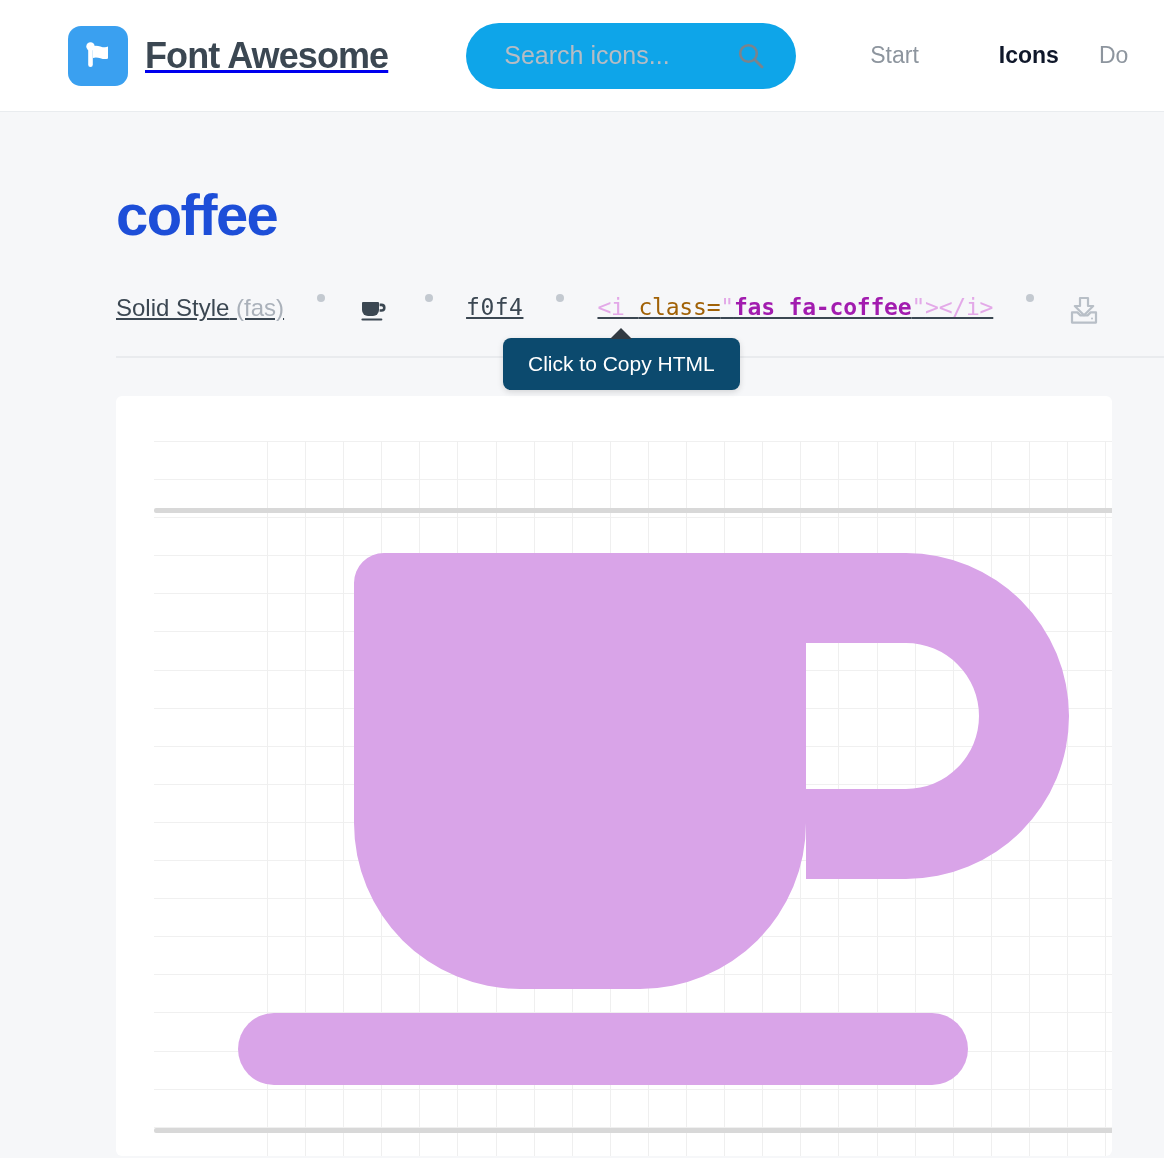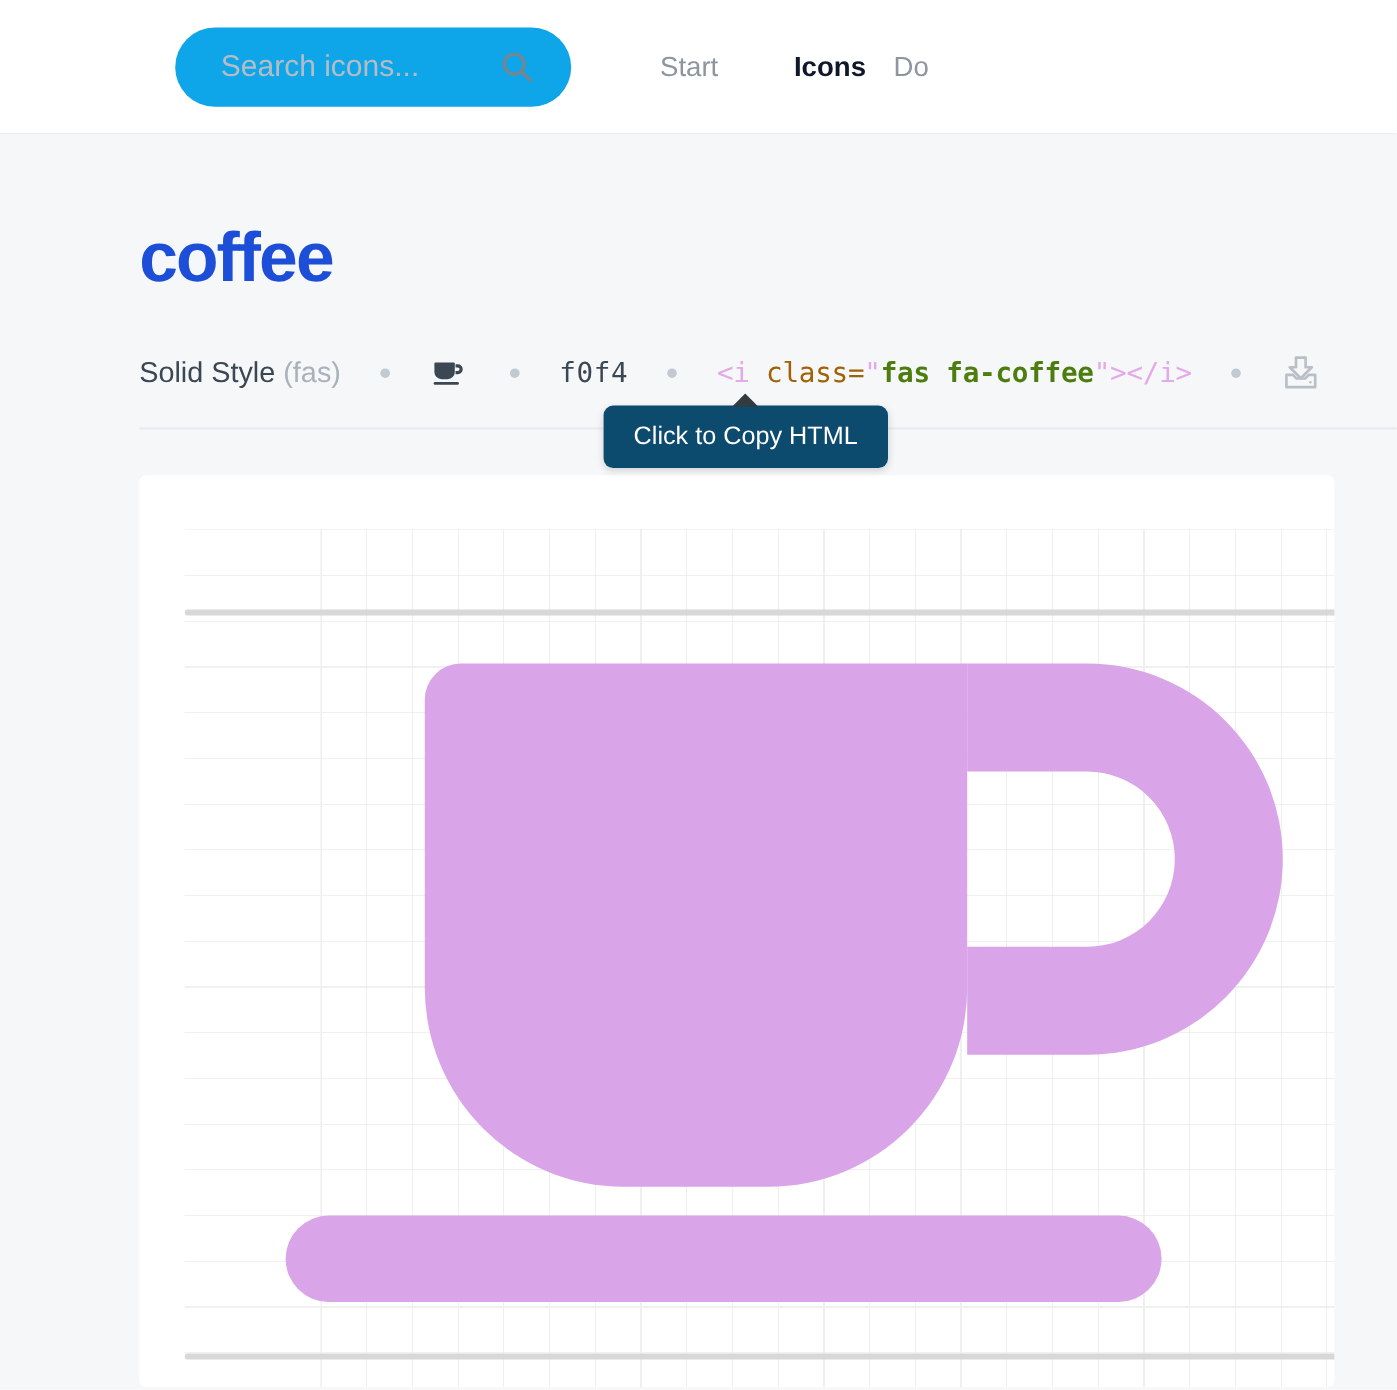--- a/index.html
+++ b/index.html
@@ -86,21 +86,21 @@
     cursor: pointer;
     display: flex;
     align-items: center;
     padding: 0;
     margin-left: 6px;
   }
 
   .main-nav {
     display: flex;
     align-items: center;
-    gap: 23px;
+    gap: 40px;
     margin-left: 74px;
     flex: 0 0 auto;
   }
 
   .nav-link {
     font-size: 23px;
     color: #8d959e;
     text-decoration: none;
     white-space: nowrap;
     font-weight: normal;
@@ -120,24 +120,25 @@
     font-size: 58px;
     font-weight: bold;
     letter-spacing: -1.6px;
     color: #1d4ed8;
     margin-top: 74px;
     line-height: 1;
   }
 
   .meta-row {
     display: flex;
-    align-items: center;
+    align-items: flex-start;
     margin-top: 50px;
     height: 34px;
     position: relative;
+    text-decoration: underline;
   }
 
   .meta-style {
     font-size: 24px;
     color: #3b4752;
     white-space: nowrap;
   }
   .meta-style .fas-tag { color: #aab1ba; }
 
   .sep-dot {
@@ -170,21 +171,21 @@
     font-size: 23px;
     letter-spacing: -0.2px;
     white-space: nowrap;
     cursor: pointer;
     background: transparent;
     border: none;
     padding: 0;
   }
   .snip-punct { color: #e3a9e8; }
   .snip-attr  { color: #a16207; }
-  .snip-val   { color: #4d7c0f; font-weight: bold; }
+  .snip-val   { color: #a21caf; font-weight: bold; }
 
   .download-btn {
     background: transparent;
     border: none;
     padding: 0;
     cursor: pointer;
     display: flex;
     align-items: center;
   }
 
@@ -278,20 +279,30 @@
     width: 996px;
     height: 760px;
     pointer-events: none;
   }
 </style>
 </head>
 <body>
 
 <header class="site-header">
 
+  <a class="brand" href="#">
+    <span class="brand-mark">
+      <svg width="34" height="34" viewBox="0 0 34 34" aria-hidden="true">
+        <circle cx="9.5" cy="7.5" r="4.2" fill="#ffffff"></circle>
+        <rect x="7.2" y="7" width="4.6" height="21" rx="2.3" fill="#ffffff"></rect>
+        <path d="M12 7.2 C17 5.0 22 10.0 27 7.6 L27 19.4 C22 21.8 17 16.8 12 19.0 Z" fill="#ffffff"></path>
+      </svg>
+    </span>
+    <span class="brand-name">Font Awesome</span>
+  </a>
 
   <div class="search-wrap">
     <input class="search-input" type="text" placeholder="Search icons..." style="">
     <button class="search-btn">
       <svg width="30" height="30" viewBox="0 0 30 30" aria-hidden="true">
         <circle cx="12.5" cy="12.5" r="8.3" fill="none" stroke="#7b838c" stroke-width="2.6"></circle>
         <line x1="18.6" y1="18.6" x2="26" y2="26" stroke="#7b838c" stroke-width="2.8" stroke-linecap="round"></line>
       </svg>
     </button>
   </div>

